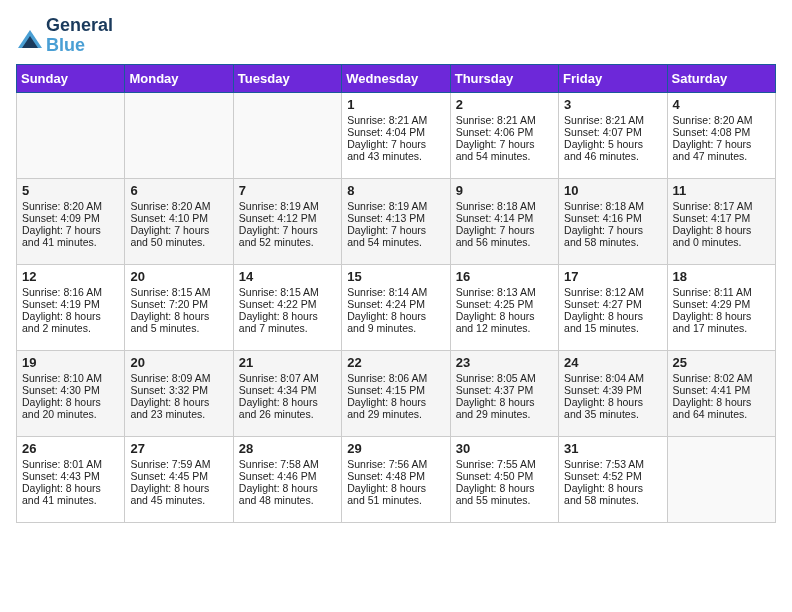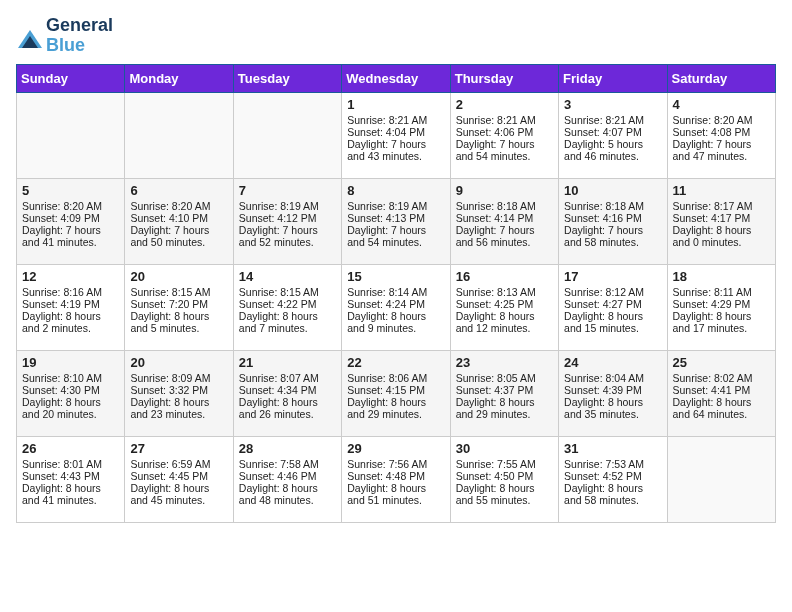--- a/index.html
+++ b/index.html
@@ -281,21 +281,21 @@
       </tr>
       <tr>
         <td>
           <span class="day-num">26</span>
           <div>Sunrise: 8:01 AM</div>
           <div>Sunset: 4:43 PM</div>
           <div>Daylight: 8 hours and 41 minutes.</div>
         </td>
         <td>
           <span class="day-num">27</span>
-          <div>Sunrise: 6:59 AM</div>
+          <div>Sunrise: 7:59 AM</div>
           <div>Sunset: 4:45 PM</div>
           <div>Daylight: 8 hours and 45 minutes.</div>
         </td>
         <td>
           <span class="day-num">28</span>
           <div>Sunrise: 7:58 AM</div>
           <div>Sunset: 4:46 PM</div>
           <div>Daylight: 8 hours and 48 minutes.</div>
         </td>
         <td>

